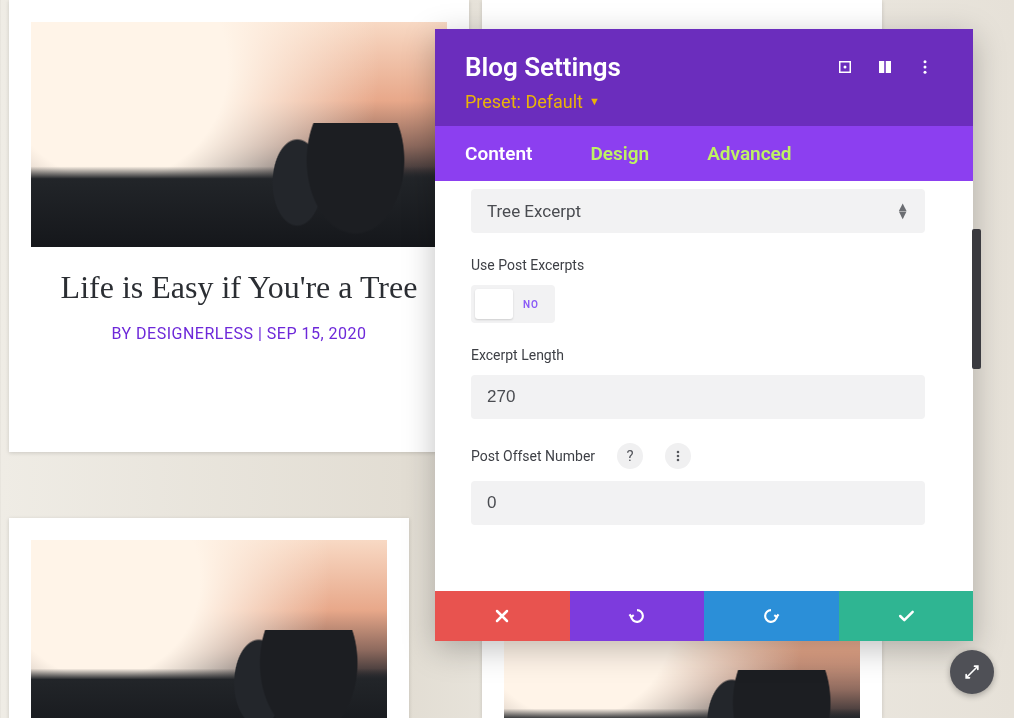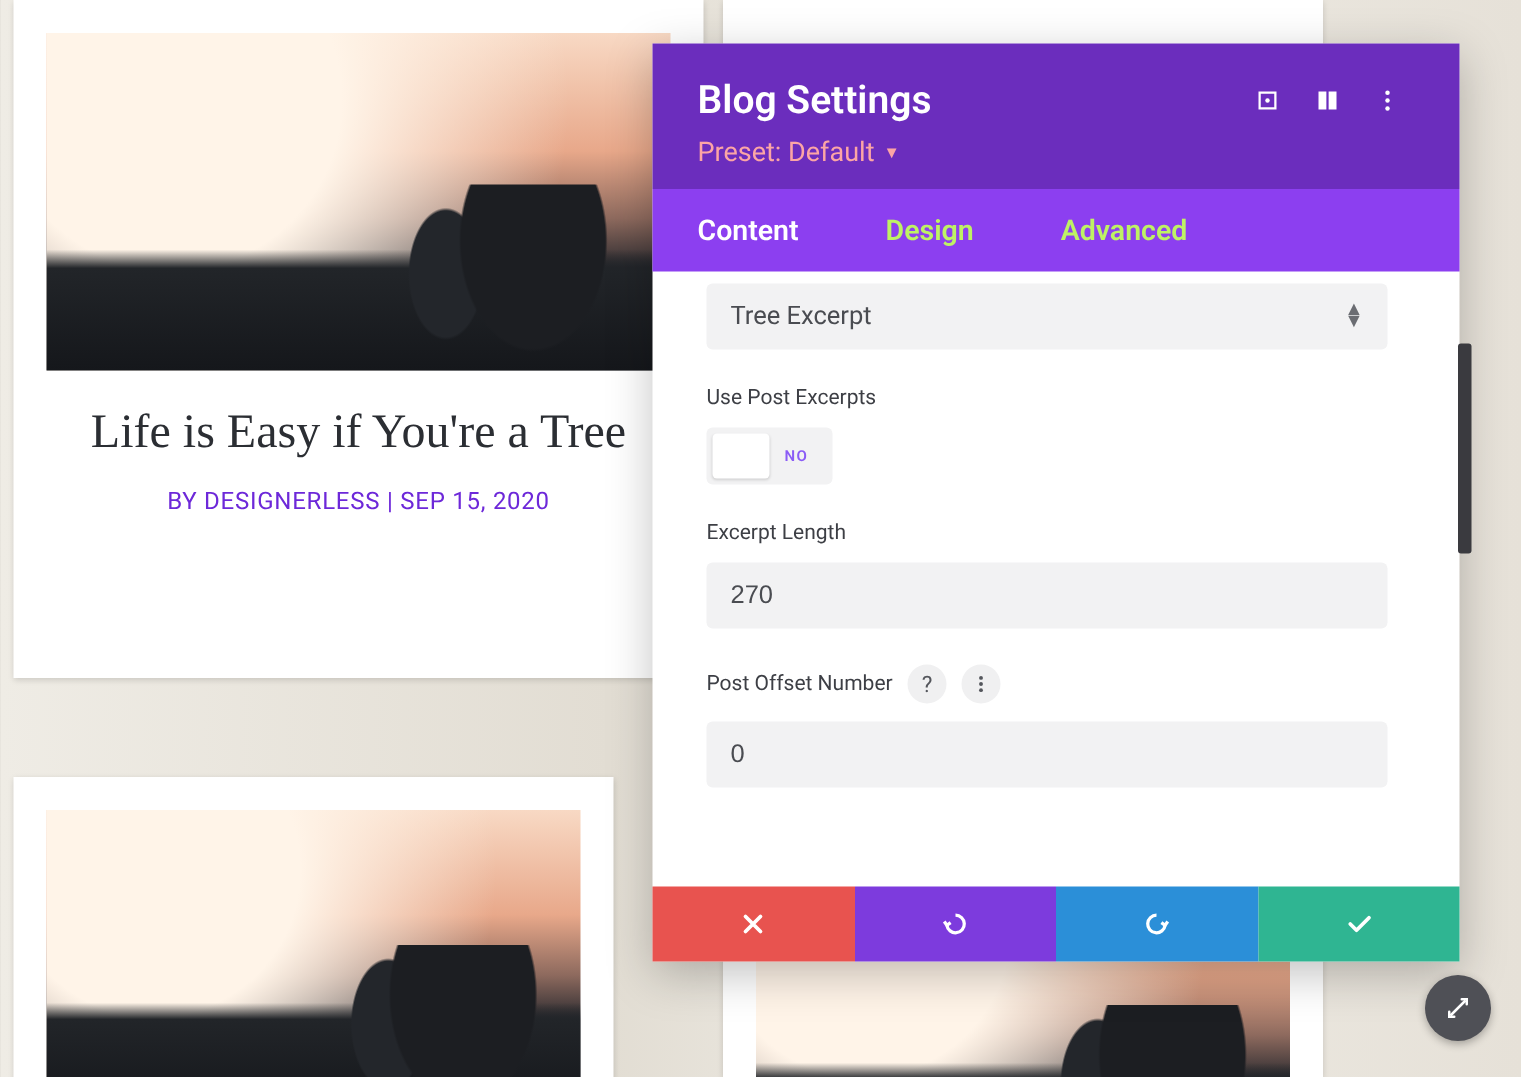--- a/index.html
+++ b/index.html
@@ -86,21 +86,21 @@
   .panel-header-top { display:flex; align-items:center; }
   .panel-title { font-size: 26px; font-weight:600; flex:1; }
   .hicon {
     width: 40px; height:40px;
     display:flex; align-items:center; justify-content:center;
     color:#fff; cursor:pointer;
     font-size:18px;
   }
   .preset {
     margin-top:4px;
-    font-size:18px; color:#fca5a5;
+    font-size:18px; color:#eab308;
     display:flex; align-items:center; gap:6px;
     cursor:pointer;
   }
   .preset .tri { font-size:11px; }
 
   .panel-tabs {
     background:#8c3ff0;
     display:flex;
     padding: 0 0 0 0;
   }
@@ -164,21 +164,21 @@
   }
   .toggle .knob {
     width:38px; height:30px; background:#fff; border-radius:3px;
     box-shadow:0 1px 2px rgba(0,0,0,0.15);
   }
   .toggle .state {
     padding: 0 12px 0 10px;
     color:#8b5cf6; font-weight:600; font-size:10px; letter-spacing:1px;
   }
 
-  .label-row { display:flex; align-items:center; gap:10px; }
+  .label-row { display:flex; align-items:center; gap:22px; }
   .mini-btn {
     width:26px; height:26px; border-radius:50%;
     background:#f0f0f1;
     display:flex; align-items:center; justify-content:center;
     color:#54565c; font-size:15px; cursor:pointer;
   }
 
   .accordion {
     margin-top: 40px;
     padding: 14px 0 16px;

